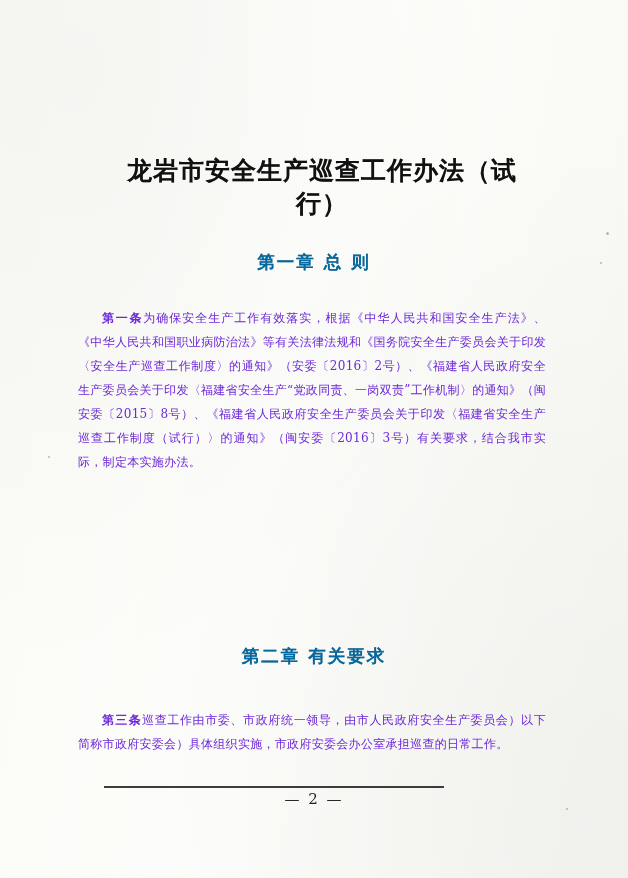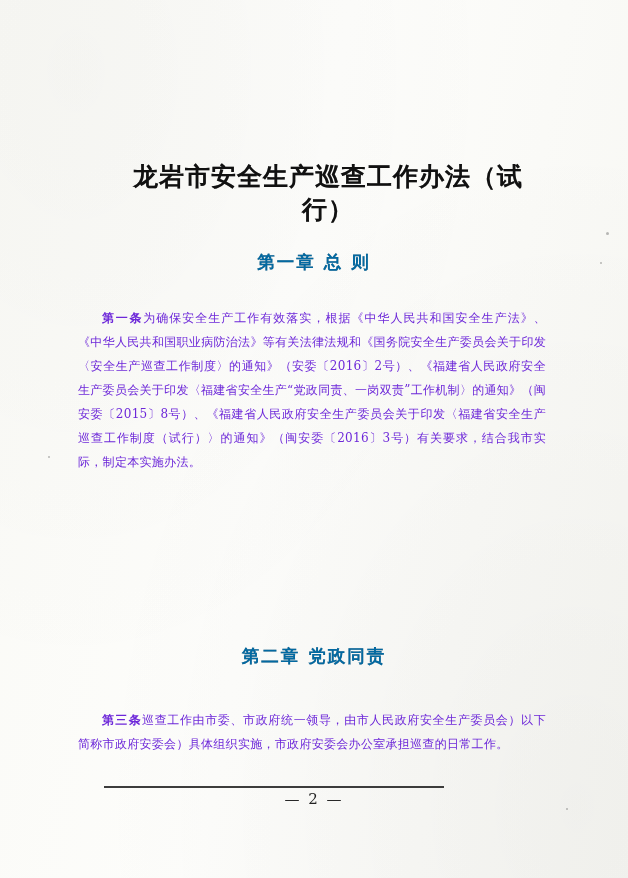--- a/index.html
+++ b/index.html
@@ -28,21 +28,21 @@
     pointer-events: none;
   }
   .content {
     position: absolute;
     left: 78px;
     top: 0;
     width: 472px;
     height: 878px;
   }
   .doc-title {
-    margin: 8px;
+    margin: 2px;
     padding: 0;
     position: absolute;
     top: 152px;
     left: 22px;
     width: 440px;
     text-align: center;
     font-size: 25px;
     font-weight: bold;
     letter-spacing: 1px;
     color: #111;
@@ -116,21 +116,21 @@
 <div id="page">
   <div class="content">
 
     <h1 class="doc-title">龙岩市安全生产巡查工作办法（试行）</h1>
 
     <div class="chapter-heading" id="chapter1">第一章  总  则</div>
 
     <p class="para indent" id="para-1"><span class="lead">第一条</span><span>为确保安全生产工作有效落实，根据《中华人民共和国安全生产法》、《中华人民共和国职业病防治法》等有关法律法规和《国务院安全生产委员会关于印发〈安全生产巡查工作制度〉的通知》（安委〔2016〕2号）、《福建省人民政府安全生产委员会关于印发〈福建省安全生产“党政同责、一岗双责”工作机制〉的通知》（闽安委〔2015〕8号）、《福建省人民政府安全生产委员会关于印发〈福建省安全生产巡查工作制度（试行）〉的通知》（闽安委〔2016〕3号）有关要求，结合我市实际，制定本实施办法。</span></p>
 
 
-    <div class="chapter-heading" id="chapter2">第二章  党政同责</div>
+    <div class="chapter-heading" id="chapter2">第二章  有关要求</div>
 
     <p class="para indent" id="para-3"><span class="lead">第三条</span><span>巡查工作由市委、市政府统一领导，由市人民政府安全生产委员会）以下简称市政府安委会）具体组织实施，市政府安委会办公室承担巡查的日常工作。</span></p>
 
     <div class="underline-strip"></div>
 
     <div class="page-number">— 2 —</div>
   </div>
 
   <div class="speck" style="left:606px; top:232px; width:3px; height:3px;"></div>
   <div class="speck" style="left:600px; top:262px; width:2px; height:2px;"></div>

